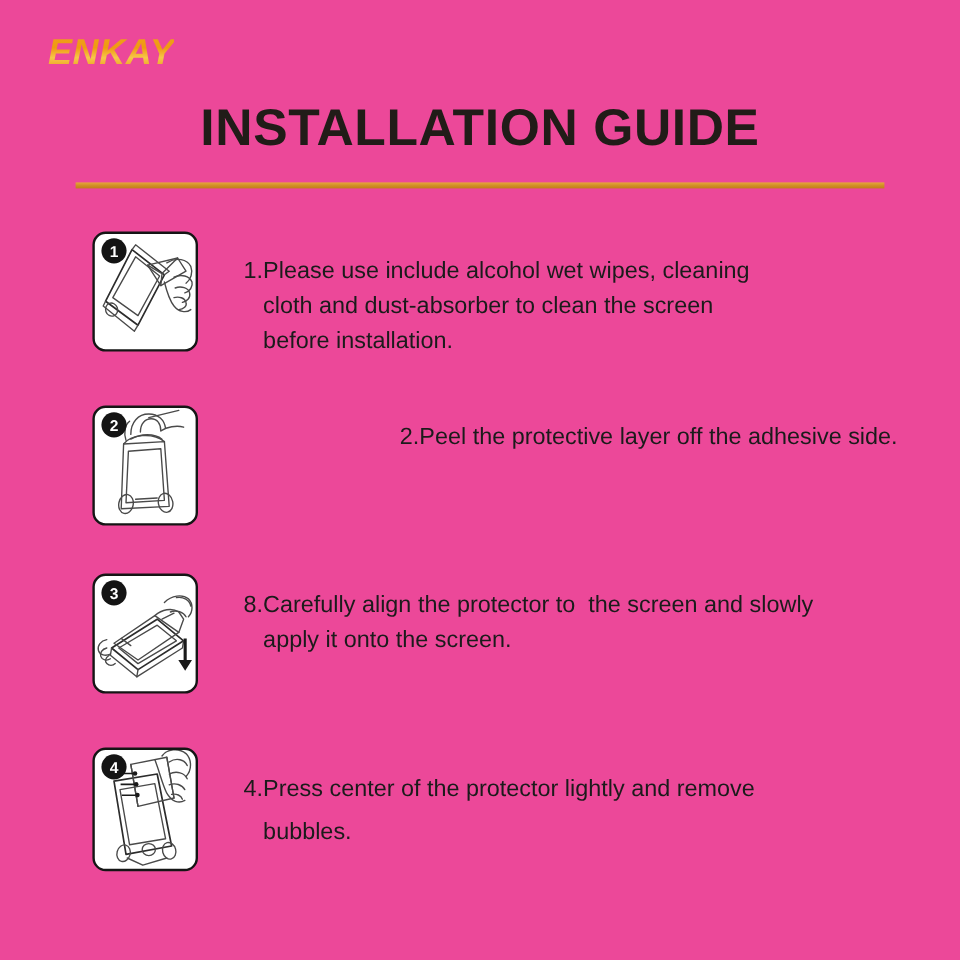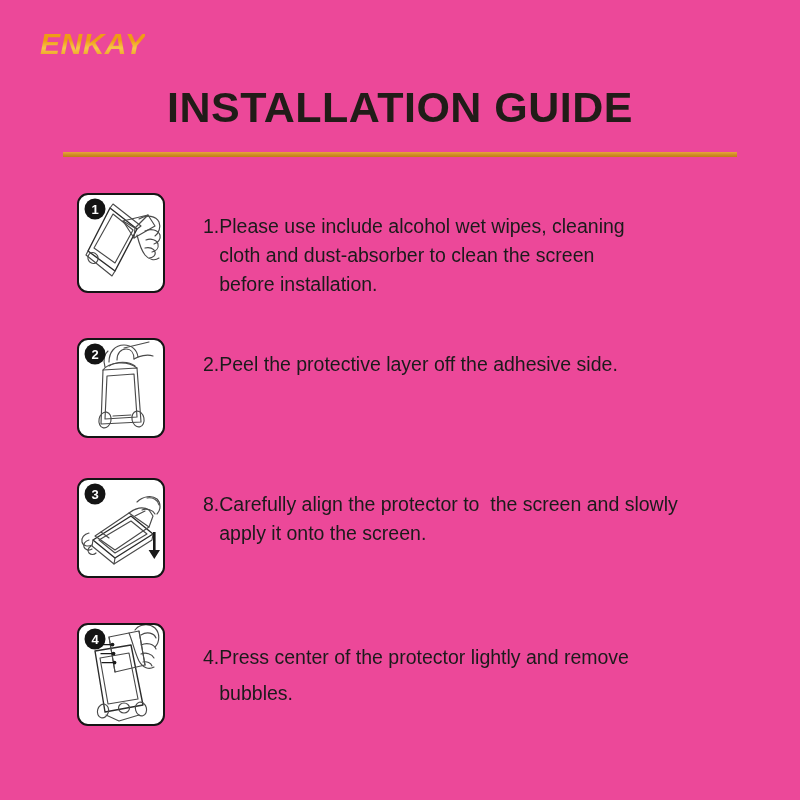--- a/index.html
+++ b/index.html
@@ -89,21 +89,21 @@
     white-space: pre-wrap;
   }
 
   
   #step-row-1 { top: 193px; }
   #step-row-1 .step-icon { top: 0; }
   #step-row-1 .step-text { top: 19px; }
 
   #step-row-2 { top: 338px; }
   #step-row-2 .step-icon { top: 0; }
-  #step-row-2 .step-text { top: 12px; }
+  #step-row-2 .step-text { top: 12px; text-align: right; }
 
   #step-row-3 { top: 478px; }
   #step-row-3 .step-icon { top: 0; }
   #step-row-3 .step-text { top: 12px; }
 
   #step-row-4 { top: 623px; }
   #step-row-4 .step-icon { top: 0; height: 103px; }
   #step-row-4 .step-text { top: 16px; line-height: 36px; }
 
   

